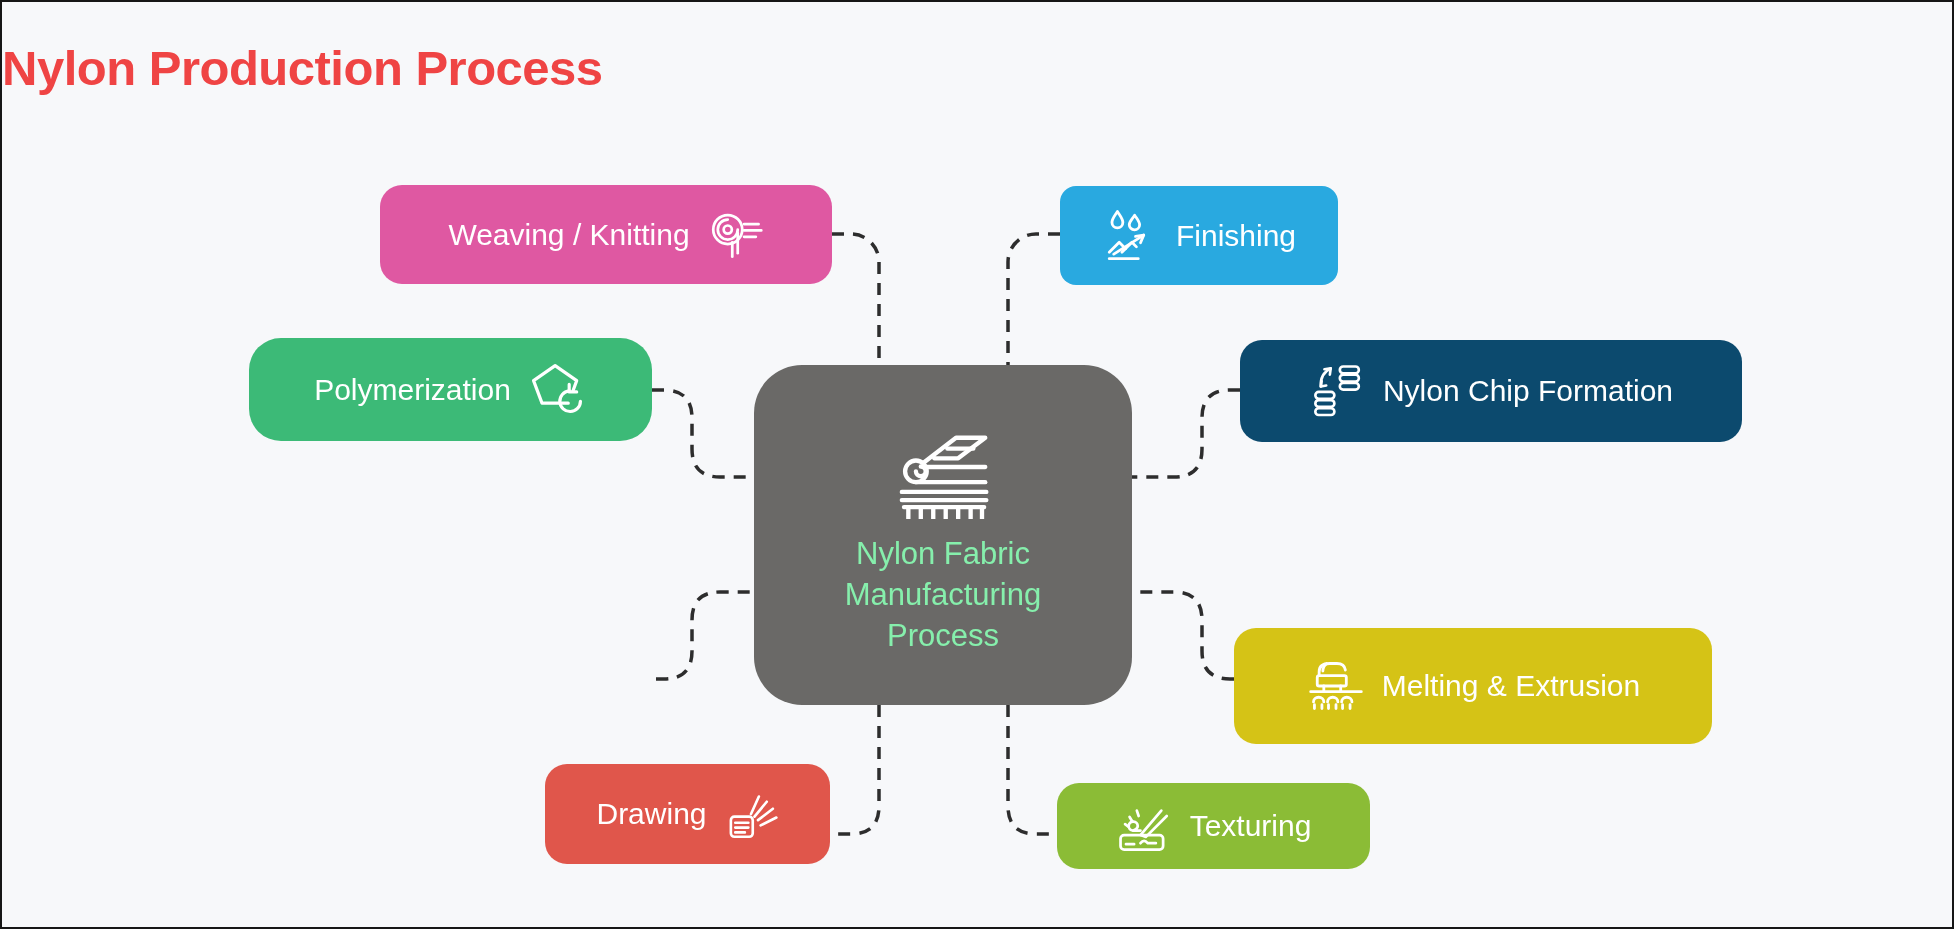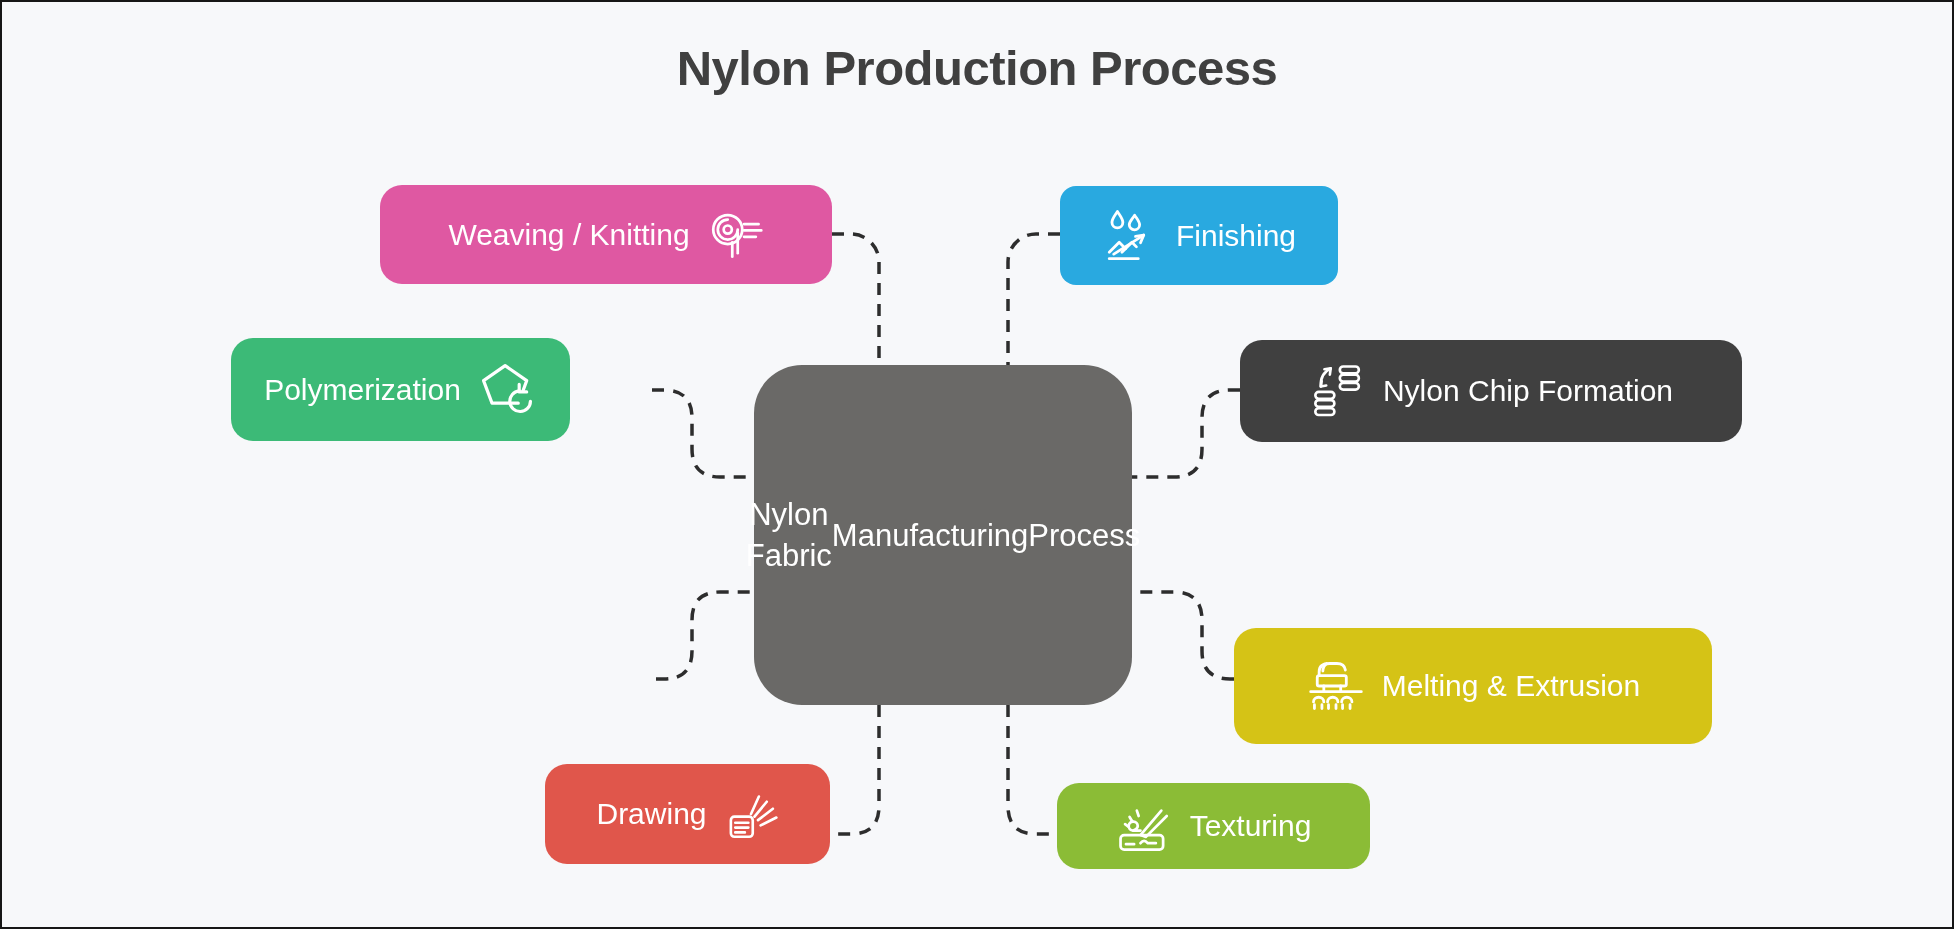--- a/index.html
+++ b/index.html
@@ -7,23 +7,23 @@
   .canvas {
     position:relative;
     width:1954px; height:929px;
     background:#f7f8fa;
     border:2px solid #161616;
     overflow:hidden;
     font-family:"Liberation Sans", sans-serif;
   }
   .title {
     position:absolute; left:0; top:38px; width:100%;
-    text-align:center;
+    text-align:left;
     font-size:49px; font-weight:800; letter-spacing:-0.5px;
-    color:#404040;
+    color:#ef4444;
   }
   svg.wires { position:absolute; left:0; top:0; }
   .wire { fill:none; stroke-width:3.5; stroke-dasharray:12 9; }
 
   .node {
     position:absolute;
     display:flex; align-items:center; justify-content:center;
     gap:16px;
     border-radius:22px;
     color:#ffffff;
@@ -31,32 +31,32 @@
     padding:0 8px;
   }
   .node .lbl { white-space:nowrap; }
   .node svg { flex:0 0 auto; display:block; }
 
   .center-node {
     position:absolute;
     left:752px; top:363px; width:378px; height:340px;
     background:#6a6967;
     border-radius:48px;
-    display:flex; align-items:center; justify-content:center;
-    color:#ffffff;
+    display:flex; flex-direction:column; align-items:center; justify-content:center;
+    color:#86efac;
   }
   .center-node .cicon { margin-bottom:14px; }
   .center-node .cline {
     font-size:31px; line-height:41px; text-align:center;
   }
 
   
   .n-weaving   { left:378px;  top:183px; width:452px; height:99px; }
   .n-finishing { left:1058px; top:184px; width:278px; height:99px;border-radius:16px; }
-  .n-polymer   { left:229px;  top:336px; width:339px; height:103px; }
+  .n-polymer   { left:247px;  top:336px; width:403px; height:103px;border-radius:32px; }
   .n-chip      { left:1238px; top:338px; width:502px; height:102px; }
   .n-filament  { left:198px;  top:627px; width:456px; height:100px; }
   .n-melting   { left:1232px; top:626px; width:478px; height:116px; }
   .n-drawing   { left:543px;  top:762px; width:285px; height:100px; }
   .n-texturing { left:1055px; top:781px; width:313px; height:86px; }
 
   .ic { stroke:#fff; fill:none; stroke-linecap:round; stroke-linejoin:round; }
 </style>
 </head>
 <body>
@@ -129,21 +129,21 @@
     <span class="lbl">Polymerization</span>
     <svg width="60" height="60" viewBox="0 0 64 64">
       <g class="ic" stroke-width="3.4">
         <path d="M44 46 H16 L7 22 L30 6 L53 22 L49 33"></path>
         <path d="M57 44 a11 11 0 1 1 -12 -11"></path>
         <path d="M45 26 v8 h8"></path>
       </g>
     </svg>
   </div>
 
-  <div class="node n-chip" style="background: #404040;">
+  <div class="node n-chip" style="background: #0c4a6e;">
     <svg width="58" height="58" viewBox="0 0 64 64">
       <g class="ic" stroke-width="2.9">
         <rect x="34" y="5" width="21" height="7.5" rx="3.7"></rect>
         <rect x="34" y="14" width="21" height="7.5" rx="3.7"></rect>
         <rect x="34" y="23" width="21" height="7.5" rx="3.7"></rect>
         <rect x="7" y="33" width="21" height="7.5" rx="3.7"></rect>
         <rect x="7" y="42" width="21" height="7.5" rx="3.7"></rect>
         <rect x="7" y="51" width="21" height="7.5" rx="3.7"></rect>
         <path d="M13 27 Q12 13 24 7"></path>
         <path d="M24 7 l-7 1 M24 7 l-1 7"></path>

